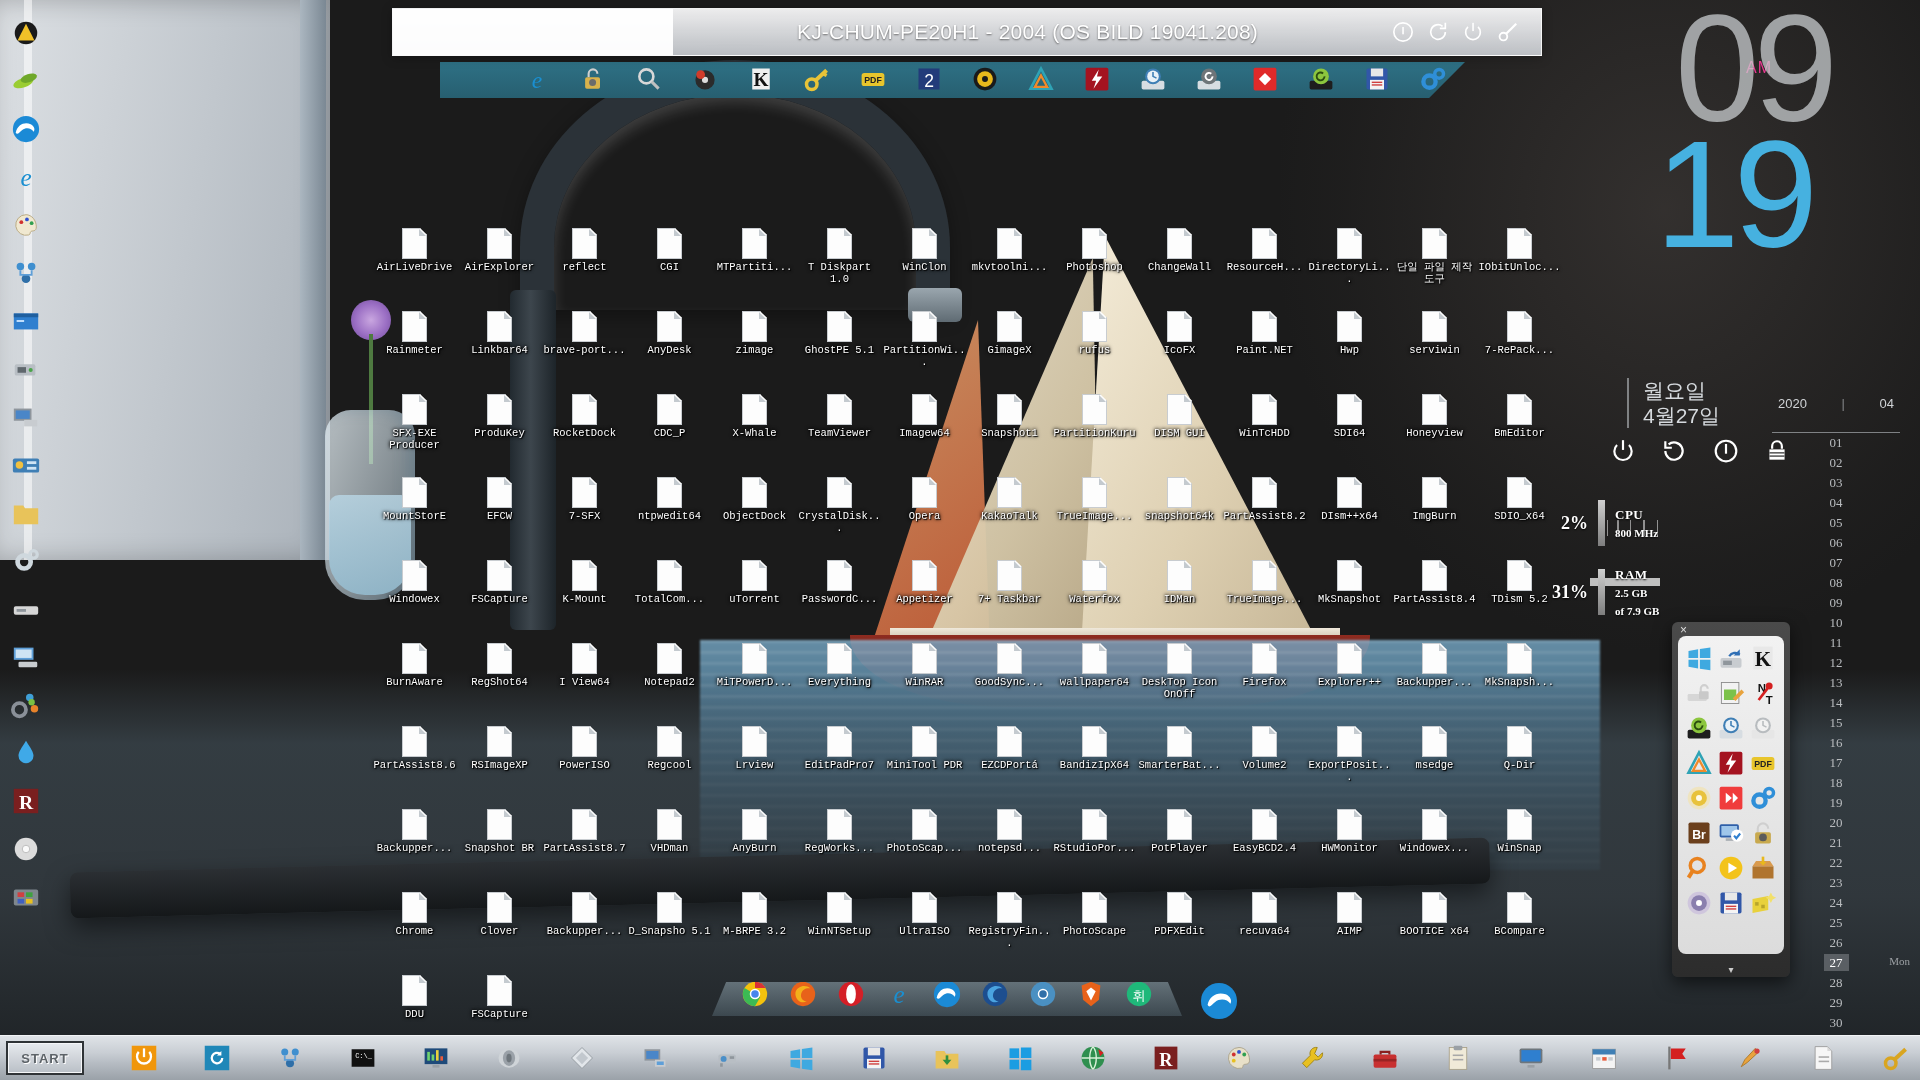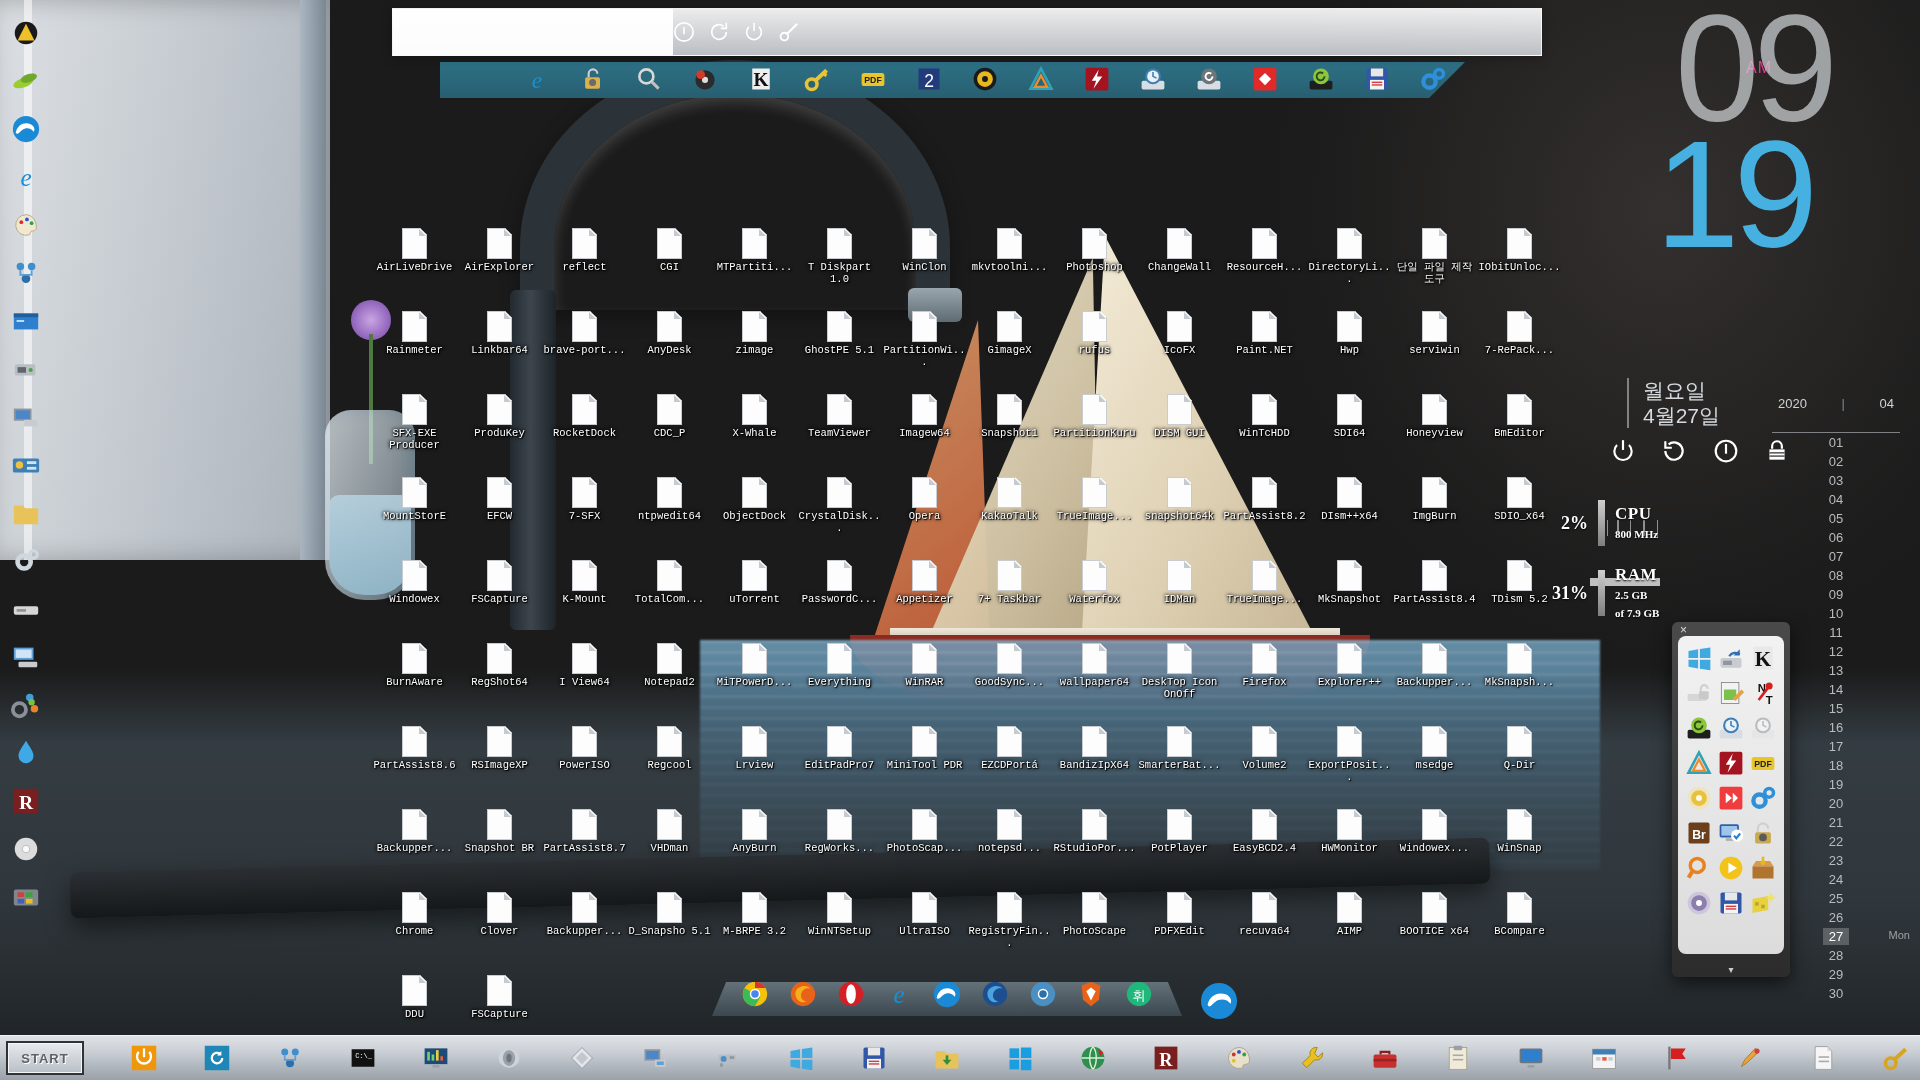--- a/index.html
+++ b/index.html
@@ -244,21 +244,21 @@
   .rm-powerrow .pw{ width:26px; height:26px; }
   .rm-gauge{
     position:absolute; color:#ffffff; font-family:"Liberation Serif", serif;
   }
   .rm-cpu{ right:170px; top:500px; width:210px; }
   .rm-ram{ right:170px; top:565px; width:210px; }
   .rm-gauge .row{ display:flex; align-items:center; gap:10px; }
   .rm-gauge .pct{ font-size:18px; font-weight:bold; width:48px; text-align:right;
     text-shadow:0 1px 2px #000;}
   .rm-gauge .bar{ width:7px; height:46px; background:linear-gradient(180deg,#cfcfcf,#7e7e7e); }
-  .rm-gauge .nm{ font-size:17px; font-weight:bold; letter-spacing:.5px; text-shadow:0 1px 2px #000;}
+  .rm-gauge .nm{ font-size:13px; font-weight:bold; letter-spacing:.5px; text-shadow:0 1px 2px #000;}
   .rm-gauge .sub{ font-size:11px; font-weight:bold; line-height:13px; text-shadow:0 1px 2px #000;}
   .rm-spark{
     position:absolute; right:225px; top:520px; width:100px; height:16px;
     background:
       linear-gradient(90deg, transparent 0 4%, rgba(220,220,220,.8) 4% 5%, transparent 5% 12%,
       rgba(220,220,220,.8) 12% 13%, transparent 13% 22%, rgba(220,220,220,.8) 22% 24%,
       transparent 24% 35%, rgba(220,220,220,.8) 35% 36%, transparent 36% 48%,
       rgba(220,220,220,.8) 48% 50%, transparent 50% 62%, rgba(220,220,220,.8) 62% 63%,
       transparent 63% 100%);
     opacity:.75;
@@ -269,21 +269,21 @@
   }
   .rm-cal{
     position:absolute; right:20px; top:396px; width:128px; color:#b9bcbf;
     font-size:13px; text-align:center;
   }
   .rm-cal .chead{
     display:flex; justify-content:space-between; padding:0 6px 21px 6px;
     border-bottom:1px solid rgba(190,195,200,.6); color:#cfd2d5; font-size:13px;
   }
   .rm-cal .chead span:nth-child(2){ color:rgba(190,195,200,.6); }
-  .rm-cal .day{ padding:2px 0; position:relative; }
+  .rm-cal .day{ padding:2px 0; position:relative;font-family:Liberation Serif, serif; }
   .rm-cal .day.sel{ color:#fff; }
   .rm-cal .day.sel .dd{ background: rgba(150,155,160,.45); padding:1px 6px;margin-top:11px; }
   .rm-cal .day .wk{ position:absolute; left:-8px; font-size:11px; color:#9da1a5; }
   .rm-cal .day .dow{ position:absolute; right:-10px; font-size:11px; color:#9da1a5; }
 
   
   #bottomdock{
     position:absolute; left:712px; top:982px; width:470px; height:34px; z-index:35;
     background: linear-gradient(180deg, rgba(150,170,180,.55), rgba(90,110,122,.45));
     clip-path: polygon(3% 0, 97% 0, 100% 100%, 0 100%);
@@ -482,20 +482,21 @@
           <rect x="7" y="11" width="7" height="5" fill="#d04040"></rect>
           <rect x="16" y="11" width="7" height="5" fill="#40a040"></rect>
           <rect x="7" y="18" width="7" height="5" fill="#4060c0"></rect>
           <rect x="16" y="18" width="7" height="5" fill="#e8c020"></rect>
         </svg>
       </span>
     </div>
 
   <div id="titlebar">
     <div class="tb-left"></div>
+    <div class="tb-title">KJ-CHUM-PE20H1 - 2004 (OS BILD 19041.208)</div>
     <div class="tb-btns">
       <span class="tbi">
         <svg viewBox="0 0 24 24" width="22" height="22">
             <circle cx="12" cy="12" r="10" fill="none" stroke="#fff" stroke-width="1.8"></circle>
             <rect x="11.2" y="6.5" width="1.7" height="8" fill="#fff"></rect>
           </svg>
       </span>
       <span class="tbi">
         <svg viewBox="0 0 24 24" width="22" height="22">
             <path d="M20 12a8 8 0 1 1-3-6.2" fill="none" stroke="#fff" stroke-width="1.8"></path>

